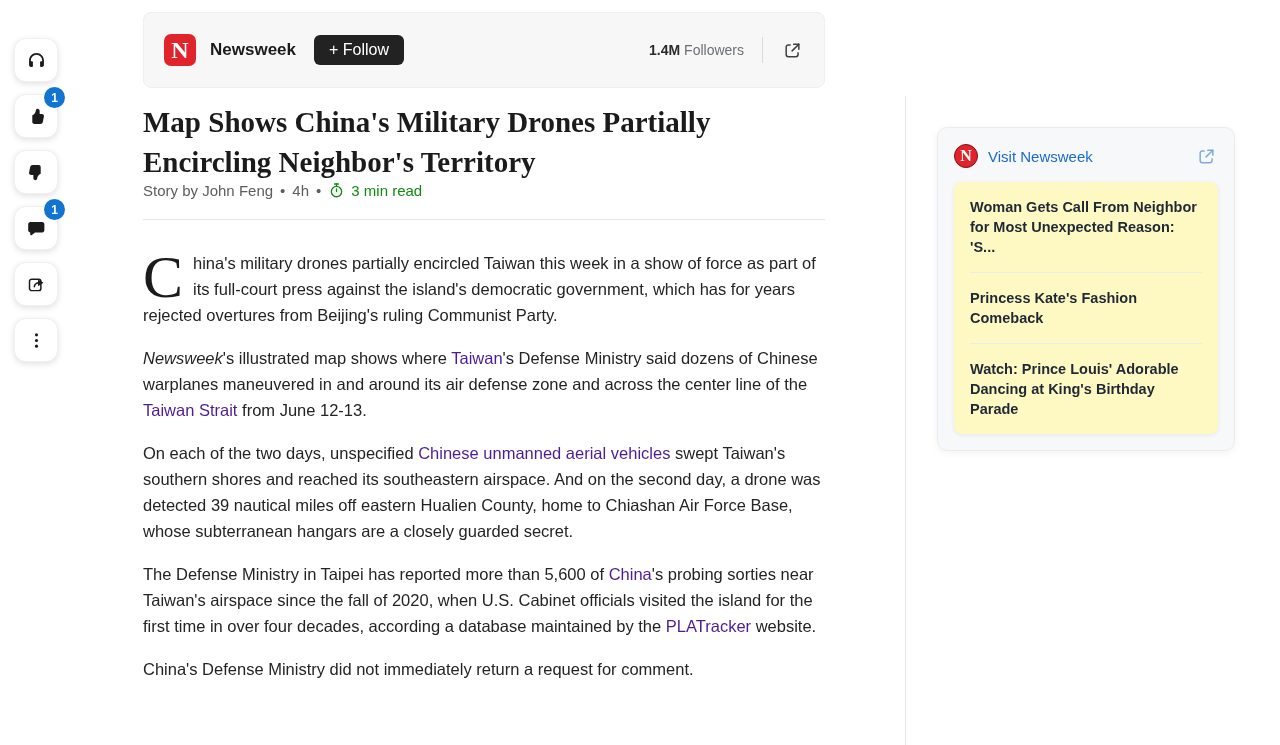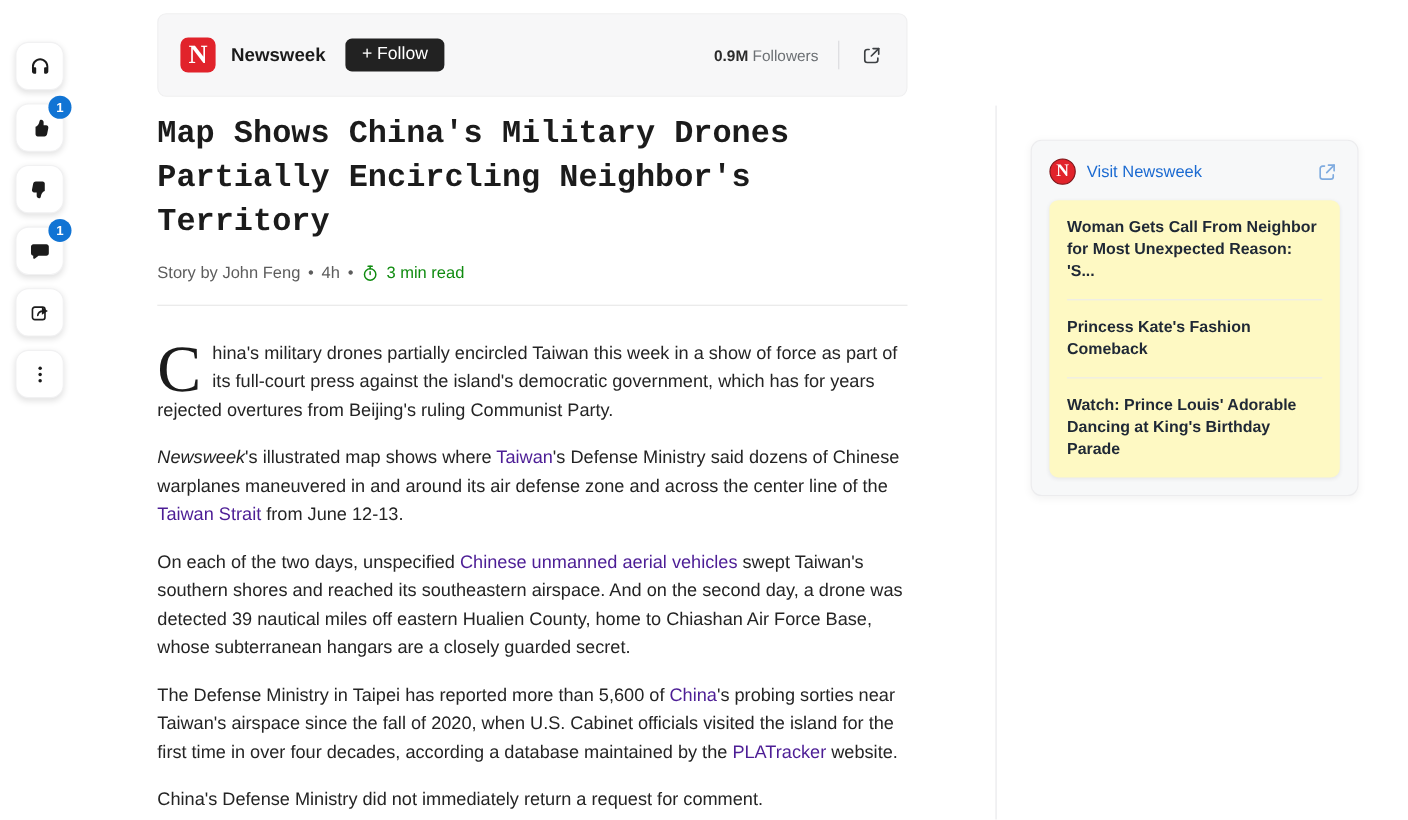--- a/index.html
+++ b/index.html
@@ -31,25 +31,25 @@
     border-radius: 6px; font-size: 16px; padding: 6px 15px; cursor: pointer;
     font-family: inherit; }
   .pub-right { margin-left: auto; display: flex; align-items: center; }
   .followers { font-size: 14px; color: #6b6f73; }
   .followers b { color: #2b2b2b; font-weight: 700; }
   .pub-sep { width: 1px; height: 26px; background: #d9d9dc; margin: 0 18px; }
   .ext-btn { background: none; border: none; cursor: pointer; color: #3d4043;
     display: flex; padding: 2px; }
   .ext-btn svg { width: 19px; height: 19px; }
 
-  .title { margin-top: 14px; font-family: Liberation Mono, monospace;
+  .title { margin-top: 14px; font-family: Liberation Serif, serif;
     font-weight: 700; font-size: 29px; line-height: 40px; color: #1b1b1b;
     max-width: 640px; }
 
-  .byline { margin-top: 18px; display: flex; align-items: center; gap: 7px;
+  .byline { display: flex; align-items: center; gap: 7px;
     font-size: 15px; color: #5d5d5d; }
   .read-time { display: flex; align-items: center; gap: 6px; color: #0f8b0f;
     cursor: pointer; }
   .read-time svg { width: 17px; height: 17px; }
 
   .rule { margin-top: 20px; border: none; border-top: 1px solid #e6e6e6; }
 
   .article-body { margin-top: 30px; font-size: 16.5px; line-height: 26px;
     color: #242424; }
   .article-body p { margin-bottom: 17px; }
@@ -136,21 +136,21 @@
   </div>
 </div>
 
 <div class="main">
 
   <div class="pub-card">
     <div class="pub-logo">N</div>
     <span class="pub-name">Newsweek</span>
     <button class="follow-btn">+ Follow</button>
     <div class="pub-right">
-      <span class="followers"><b>0.9M</b> <span>Followers</span></span>
+      <span class="followers"><b>1.4M</b> <span>Followers</span></span>
       <span class="pub-sep"></span>
       <button class="ext-btn">
         <span style="display:flex">
           <svg viewBox="0 0 24 24" fill="none" stroke="currentColor" stroke-width="1.9" stroke-linecap="round" stroke-linejoin="round">
               <path d="M9 5H6.8A2.8 2.8 0 0 0 4 7.8v9.4A2.8 2.8 0 0 0 6.8 20h9.4a2.8 2.8 0 0 0 2.8-2.8V15"></path>
               <path d="M13.5 4H20v6.5"></path>
               <path d="M20 4l-8.5 8.5"></path>
             </svg>
         </span>
       </button>

